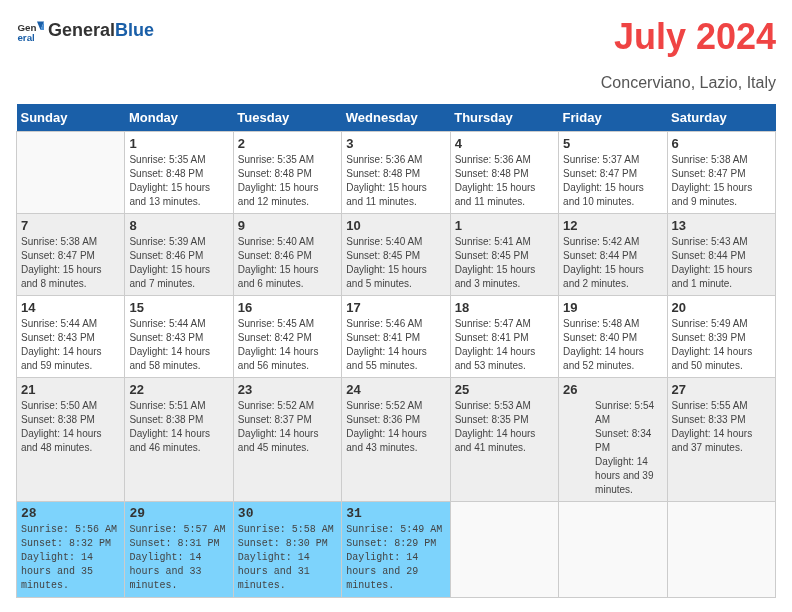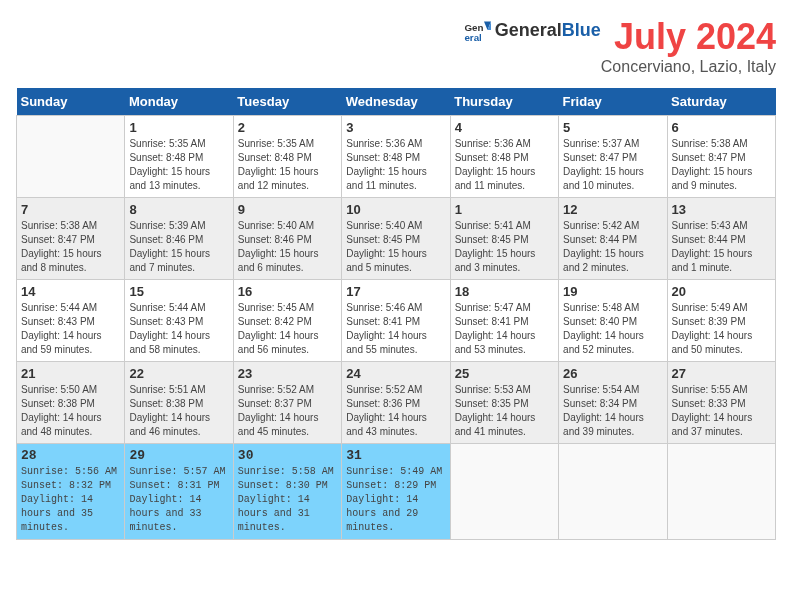--- a/index.html
+++ b/index.html
@@ -5,21 +5,21 @@
     * { box-sizing: border-box; margin: 0; padding: 0; }
     body {
       font-family: Arial, sans-serif;
       background: #fff;
       width: 792px;
       min-height: 612px;
       padding: 16px;
     }
     .header-area {
       display: flex;
-      justify-content: flex-end;
+      justify-content: space-between;
       align-items: flex-start;
       margin-bottom: 12px;
     }
     .logo {
       display: flex;
       align-items: center;
       gap: 4px;
     }
     .logo-icon {
       width: 28px;
@@ -29,20 +29,21 @@
       text-align: right;
     }
     .month-title {
       font-size: 36px;
       font-weight: bold;
       color: #ef4444;
     }
     .location-title {
       font-size: 16px;
       color: #555;
+      margin-top: 16px;
     }
     .calendar-table {
       width: 100%;
       border-collapse: collapse;
       font-size: 11px;
     }
     .calendar-table th {
       background: #1a5fa8;
       color: #fff;
       padding: 6px 4px;
@@ -259,21 +260,21 @@
 Daylight: 14 hours and 43 minutes.</div>
         </td>
         <td>
           <div class="day-number">25</div>
           <div class="day-info" style="white-space: pre-line;">Sunrise: 5:53 AM
 Sunset: 8:35 PM
 Daylight: 14 hours and 41 minutes.</div>
         </td>
         <td>
           <div class="day-number">26</div>
-          <div class="day-info" style="white-space: pre-line;">Sunrise: 5:54 AM
+          <div class="day-info" style="white-space: pre-line; margin-left: 32px;">Sunrise: 5:54 AM
 Sunset: 8:34 PM
 Daylight: 14 hours and 39 minutes.</div>
         </td>
         <td>
           <div class="day-number">27</div>
           <div class="day-info" style="white-space: pre-line;">Sunrise: 5:55 AM
 Sunset: 8:33 PM
 Daylight: 14 hours and 37 minutes.</div>
         </td>
       </tr>

